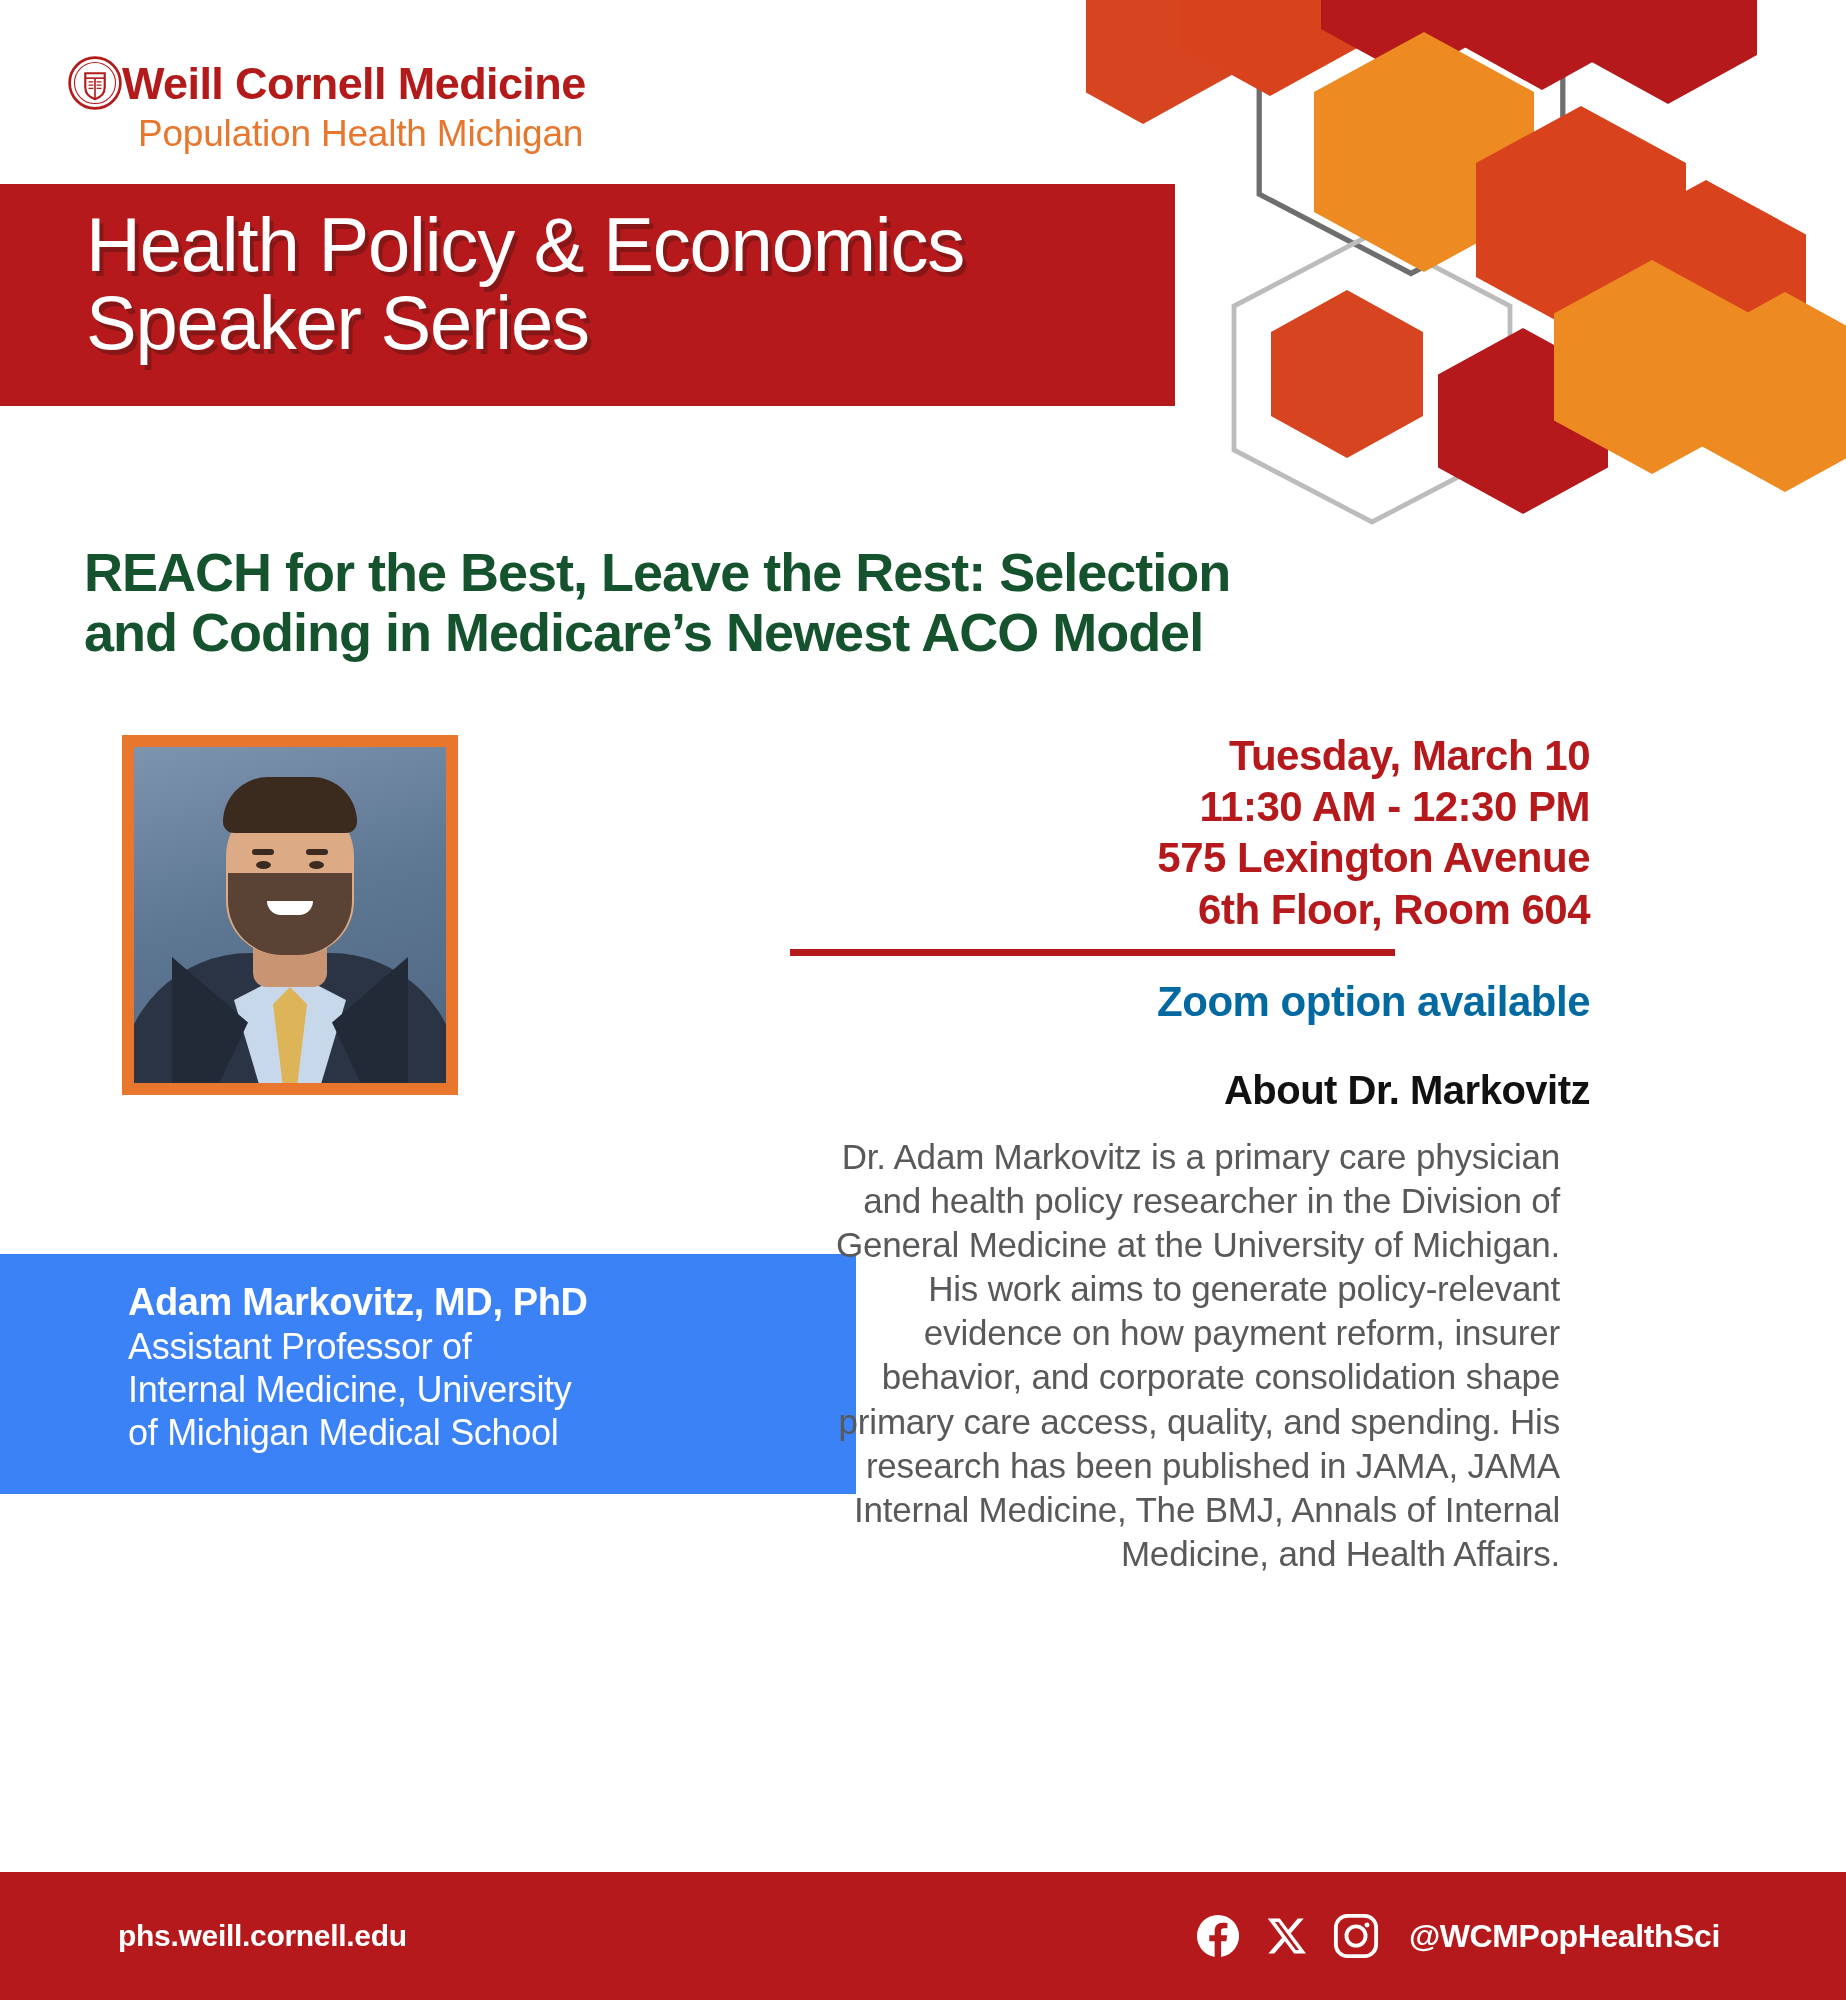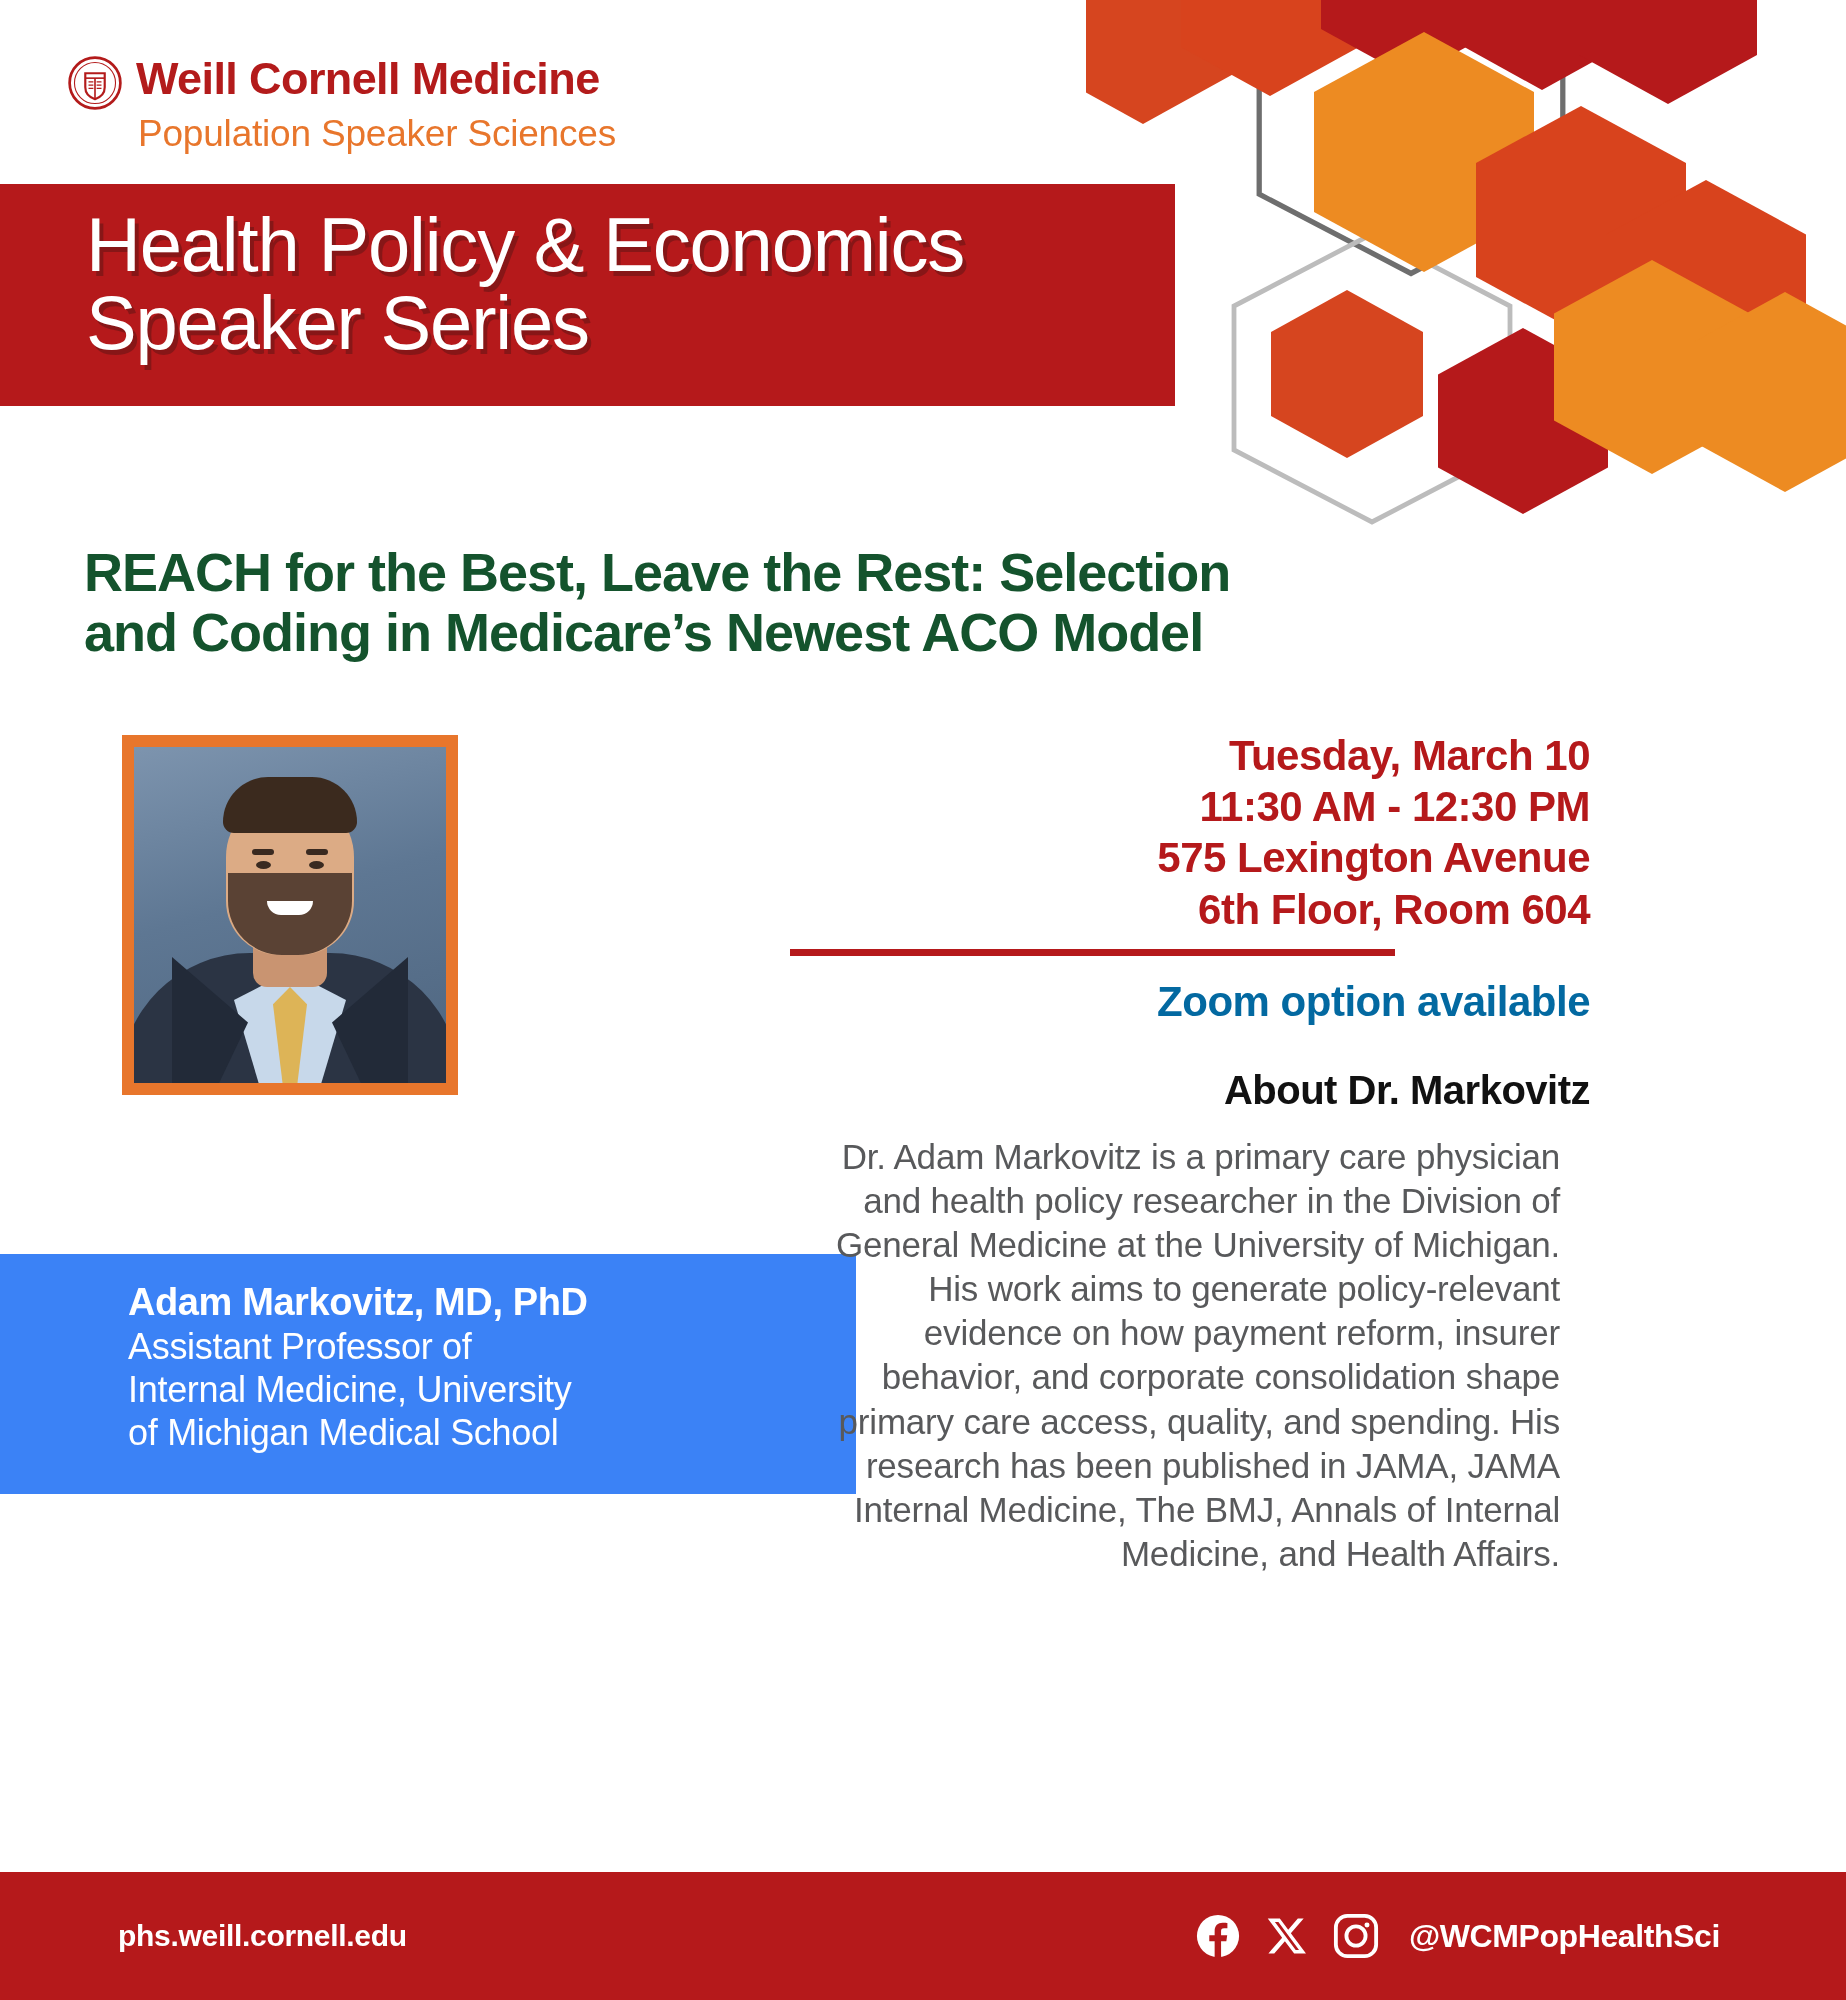--- a/index.html
+++ b/index.html
@@ -37,22 +37,21 @@
 
   
   .logo {
     position: absolute;
     left: 68px; top: 56px;
     display: flex;
     flex-direction: column;
   }
   .logo-row {
     display: flex;
-    align-items: flex-start;
-    gap: 14px;
+    align-items: center;
   }
   .seal { flex: 0 0 auto; display:block; }
   .logo-wordmark {
     font-size: 45px;
     font-weight: bold;
     color: #b31b1b;
     letter-spacing: -0.6px;
     line-height: 1;
     white-space: nowrap;
   }
@@ -337,21 +336,21 @@
       <svg class="seal" width="54" height="54" viewBox="0 0 100 100">
         <circle cx="50" cy="50" r="47" fill="none" stroke="#b31b1b" stroke-width="5"></circle>
         <circle cx="50" cy="50" r="38" fill="none" stroke="#b31b1b" stroke-width="2"></circle>
         <path d="M32 32 h36 v26 q0 16 -18 22 q-18 -6 -18 -22 z" fill="none" stroke="#b31b1b" stroke-width="4"></path>
         <path d="M32 41 h36" stroke="#b31b1b" stroke-width="3"></path>
         <path d="M50 41 v39" stroke="#b31b1b" stroke-width="3"></path>
         <path d="M38 48 h9 M38 54 h9 M38 60 h9 M53 48 h9 M53 54 h9 M53 60 h9" stroke="#b31b1b" stroke-width="2.4"></path>
       </svg>
       <div class="logo-wordmark">Weill Cornell Medicine</div>
     </div>
-    <div class="logo-sub">Population Speaker Sciences</div>
+    <div class="logo-sub">Population Health Michigan</div>
   </div>
 
   <div class="series-banner">
     <div class="series-title">Health Policy &amp; Economics
 Speaker Series</div>
   </div>
 
   <div class="talk-title">REACH for the Best, Leave the Rest: Selection
 and Coding in Medicare’s Newest ACO Model</div>
 

